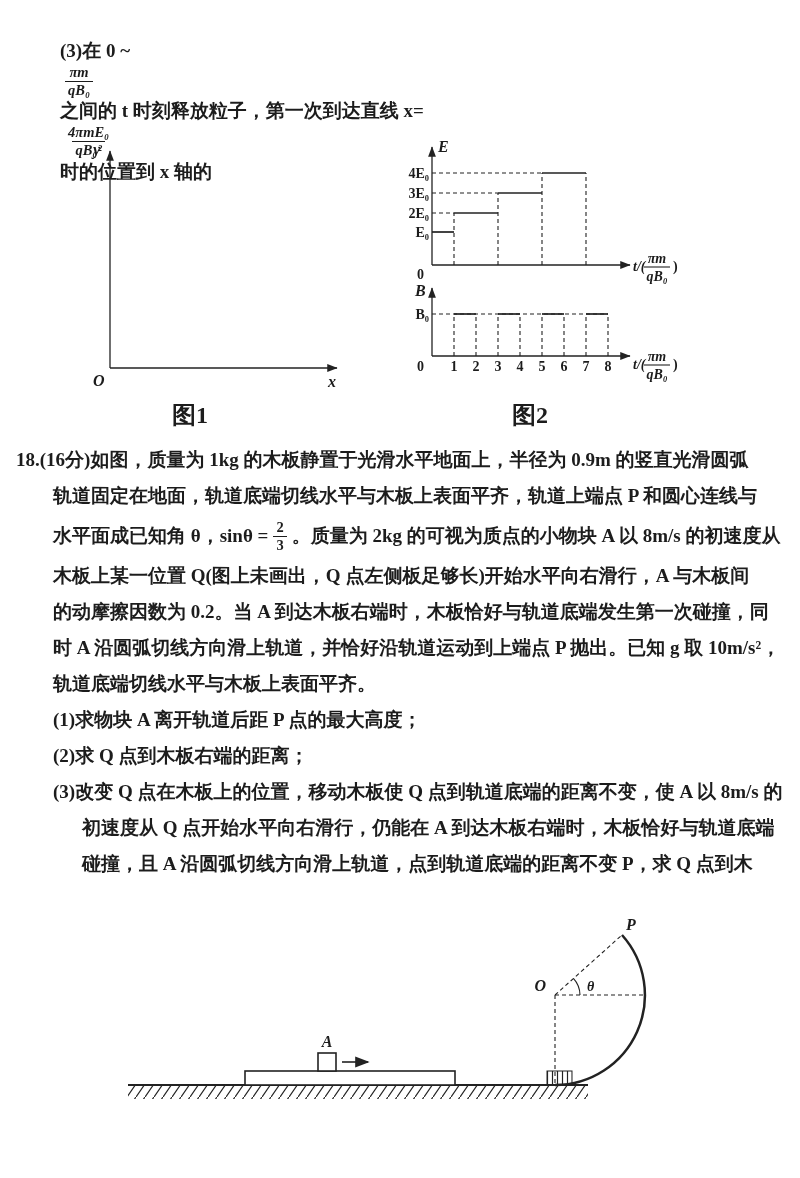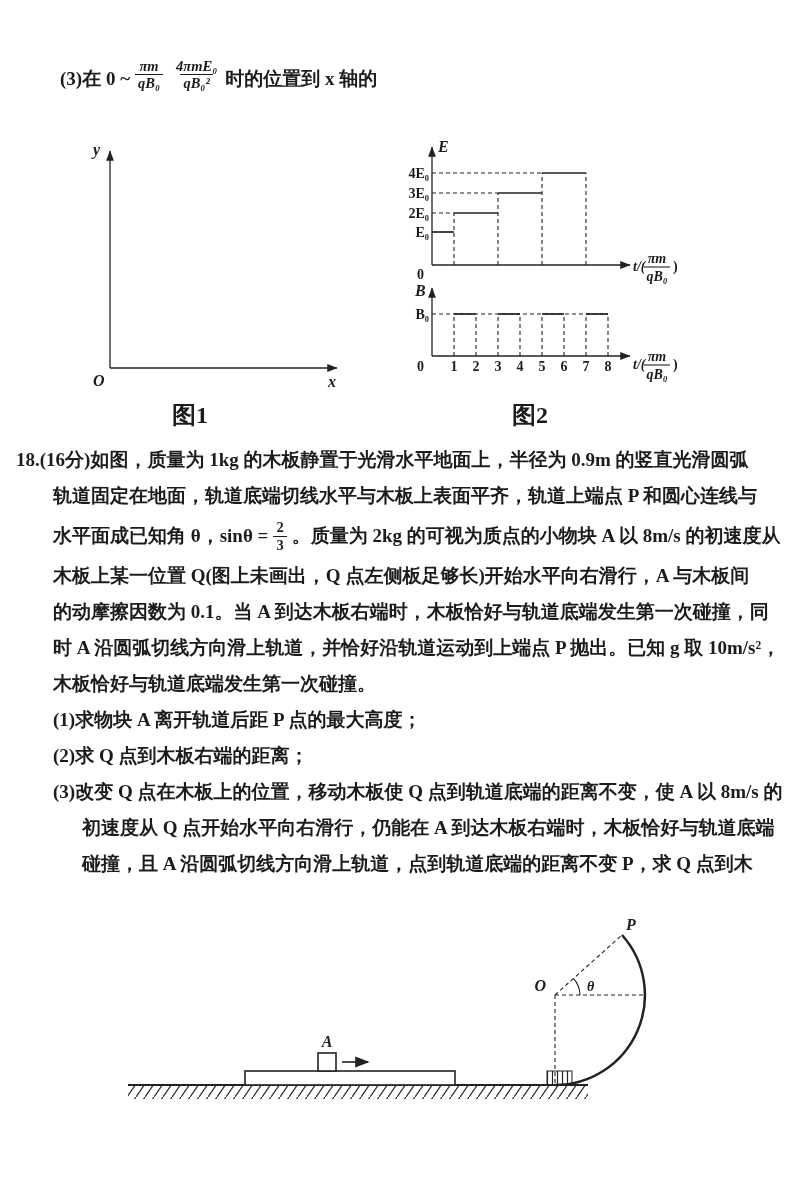--- a/index.html
+++ b/index.html
@@ -23,26 +23,27 @@
   .axis{stroke:#222;stroke-width:1.3;fill:none;}
   .solid{stroke:#222;stroke-width:1.7;fill:none;}
   .dash{stroke:#222;stroke-width:1.1;fill:none;stroke-dasharray:4 3;}
   .thin{stroke:#222;stroke-width:1.1;fill:none;}
 </style>
 </head>
 <body>
 
 <div class="page">
 
-  <div class="abs" style="left:60px;top:38px;height:54px;display:flex;align-items:flex-end;font-size:19px;font-weight:600;">
+  <div class="abs" style="left:60px;top:38px;height:54px;display:flex;align-items:flex-start;font-size:19px;font-weight:600;flex-direction:column;">
     <span>(3)在 0 ~</span>
     <span class="frac">
       <span class="num">πm</span>
       <span class="den">qB₀</span>
     </span>
+    <span>之间的 t 时刻释放粒子，第一次到达直线 x=</span>
     <span class="frac">
       <span class="num">4πmE₀</span>
       <span class="den">qB₀²</span>
     </span>
     <span>时的位置到 x 轴的</span>
   </div>
 
   <svg class="abs" style="left:88px;top:138px;" width="260" height="252" viewBox="0 0 260 252">
     <defs>
       <marker id="arr1" markerWidth="9" markerHeight="8" refX="7.5" refY="3" orient="auto">
@@ -148,23 +149,23 @@
     <div class="line ind1">轨道固定在地面，轨道底端切线水平与木板上表面平齐，轨道上端点 P 和圆心连线与</div>
     <div class="line ind1 flexline">
       <span>水平面成已知角 θ，sinθ =</span>
       <span class="frac" style="font-style:normal;">
         <span class="num">2</span>
         <span class="den">3</span>
       </span>
       <span>。质量为 2kg 的可视为质点的小物块 A 以 8m/s 的初速度从</span>
     </div>
     <div class="line ind1">木板上某一位置 Q(图上未画出，Q 点左侧板足够长)开始水平向右滑行，A 与木板间</div>
-    <div class="line ind1">的动摩擦因数为 0.1。当 A 到达木板右端时，木板恰好与轨道底端发生第一次碰撞，同</div>
+    <div class="line ind1">的动摩擦因数为 0.2。当 A 到达木板右端时，木板恰好与轨道底端发生第一次碰撞，同</div>
     <div class="line ind1">时 A 沿圆弧切线方向滑上轨道，并恰好沿轨道运动到上端点 P 抛出。已知 g 取 10m/s²，</div>
-    <div class="line ind1">木板恰好与轨道底端发生第一次碰撞。</div>
+    <div class="line ind1">轨道底端切线水平与木板上表面平齐。</div>
     <div class="line ind1">(1)求物块 A 离开轨道后距 P 点的最大高度；</div>
     <div class="line ind1">(2)求 Q 点到木板右端的距离；</div>
     <div class="line ind1">(3)改变 Q 点在木板上的位置，移动木板使 Q 点到轨道底端的距离不变，使 A 以 8m/s 的</div>
     <div class="line ind2">初速度从 Q 点开始水平向右滑行，仍能在 A 到达木板右端时，木板恰好与轨道底端</div>
     <div class="line ind2">碰撞，且 A 沿圆弧切线方向滑上轨道，点到轨道底端的距离不变 P，求 Q 点到木</div>
   </div>
 
   <svg class="abs" style="left:100px;top:915px;" width="600" height="205" viewBox="0 0 600 205">
     <defs>
       <marker id="arr3" markerWidth="10" markerHeight="9" refX="8" refY="3.5" orient="auto">

